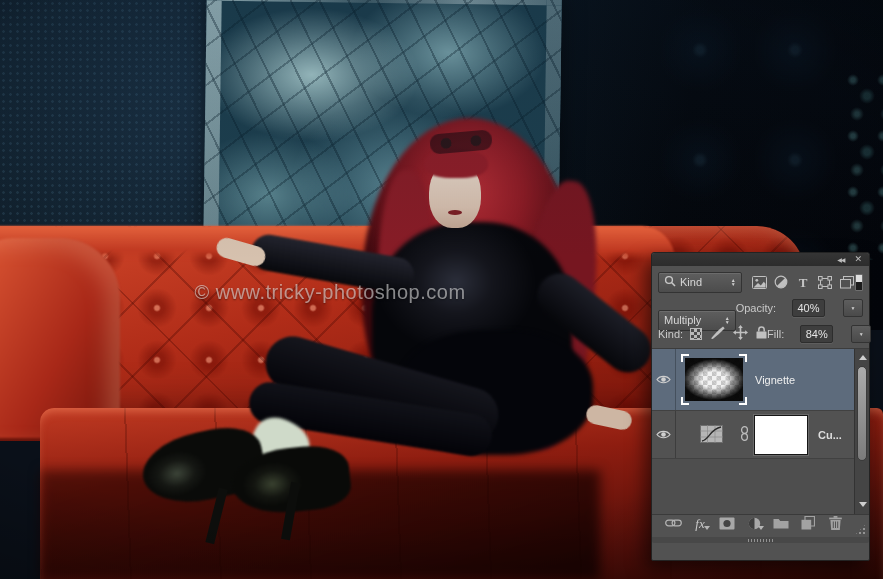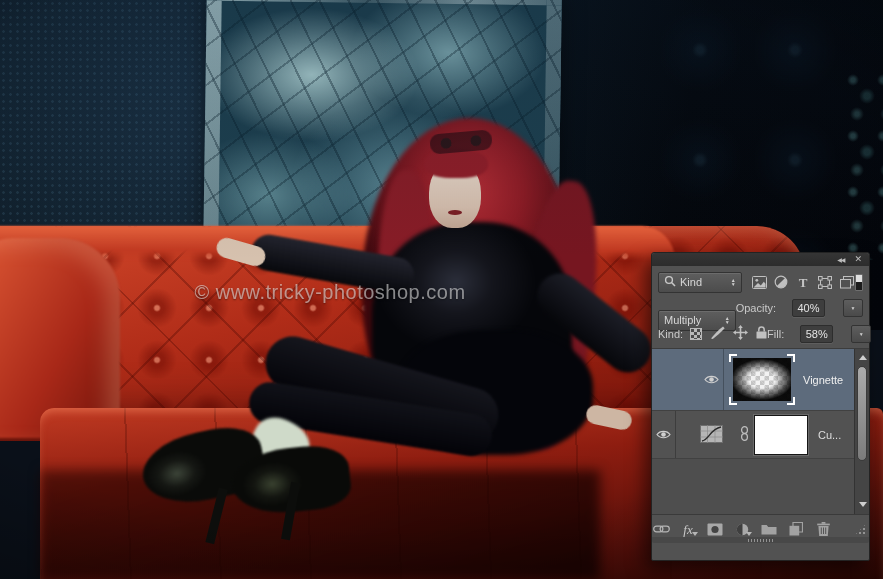--- a/index.html
+++ b/index.html
@@ -142,21 +142,21 @@
   .right-group { margin-left:auto; display:flex; align-items:center; gap:16px; }
   .lock-icons { display:flex; align-items:center; gap:8px; margin-left:7px; }
   .checker-lock { width:12px; height:12px; border:1px solid #b9b9b9;
     background-image:linear-gradient(45deg,#b9b9b9 25%,transparent 25% 75%,#b9b9b9 75%),
                      linear-gradient(45deg,#b9b9b9 25%,transparent 25% 75%,#b9b9b9 75%);
     background-size:6px 6px; background-position:0 0,3px 3px; background-color:#4c4c4c; }
 
   .layer-list { position:relative; height:166px; border-top:1px solid #3c3c3c; background:#4e4e4e; overflow:hidden; }
   .rows { position:absolute; left:0; top:0; right:15px; }
   .layer-row { display:flex; align-items:center; border-bottom:1px solid #414141; background:#525252; }
-  .layer-row.selected { background:#5d6b7c;padding-left:48px; }
+  .layer-row.selected { background:#5d6b7c; }
   .eye-cell { width:24px; align-self:stretch; display:flex; align-items:center; justify-content:center;
     border-right:1px solid rgba(0,0,0,.25); }
   .row-vignette { height:62px; }
   .row-small { height:48px; }
   .vig-wrap { position:relative; width:58px; height:43px; margin-left:9px; }
   .vig-thumb { width:100%; height:100%; background-color:#f2f2f2;
     background-image:linear-gradient(45deg,#c4c4c4 25%,transparent 25% 75%,#c4c4c4 75%),
                      linear-gradient(45deg,#c4c4c4 25%,transparent 25% 75%,#c4c4c4 75%);
     background-size:9px 9px; background-position:0 0,4.5px 4.5px; position:relative; }
   .vig-thumb::after { content:""; position:absolute; inset:0;
@@ -166,31 +166,31 @@
   .corner.tr { right:-4px; top:-4px; border-right-width:2px; border-top-width:2px; }
   .corner.bl { left:-4px; bottom:-4px; border-left-width:2px; border-bottom-width:2px; }
   .corner.br { right:-4px; bottom:-4px; border-right-width:2px; border-bottom-width:2px; }
   .layer-name { margin-left:12px; color:#efefef; }
   .adj-icon { margin-left:24px; }
   .grad-thumb { margin-left:24px; width:22px; height:17px; border:1px solid #9a9a9a;
     background:linear-gradient(90deg,#2e2e2e,#d6d6d6); }
   .chain { margin-left:17px; }
   .mask-thumb { margin-left:5px; width:54px; height:40px; background:#fff; border:1px solid #161616;
     box-shadow:0 0 0 1px #6a6a6a; }
-  .small-name { margin-left:10px; color:#dedede; }
+  .small-name { margin-left:10px; color:#dedede;font-weight:bold; }
   .scrollbar { position:absolute; right:0; top:0; width:15px; height:166px; background:#454545; border-left:1px solid #333; }
   .sb-arrow { position:absolute; left:0; width:15px; height:13px; display:flex; align-items:center; justify-content:center; }
   .sb-up { top:2px; } .sb-down { bottom:4px; }
   .tri-up { width:0; height:0; border-left:4px solid transparent; border-right:4px solid transparent; border-bottom:5px solid #cfcfcf; }
   .tri-down { width:0; height:0; border-left:4px solid transparent; border-right:4px solid transparent; border-top:5px solid #cfcfcf; }
   .sb-thumb { position:absolute; left:2px; top:17px; width:10px; height:95px; border-radius:5px;
     background:linear-gradient(180deg,#ababab,#7b7b7b); border:1px solid #3a3a3a; }
 
   .bottom-toolbar { position:relative; height:23px; border-top:1px solid #3a3a3a; background:#525252;
-    display:flex; align-items:flex-end; gap:9px; }
+    display:flex; align-items:flex-start; gap:9px; padding-left:12px; }
   .tb-icon { width:18px; height:16px; display:flex; align-items:center; justify-content:center; position:relative; }
   .fx-glyph { font-style:italic; font-family:"Liberation Serif", serif; font-size:13px; color:#c9c9c9; line-height:1; }
   .mini-arrow { position:absolute; right:-1px; bottom:1px; width:0; height:0;
     border-left:3px solid transparent; border-right:3px solid transparent; border-top:4px solid #b5b5b5; }
   .resize-grip { position:absolute; right:2px; bottom:1px; width:13px; height:13px;
     background-image:radial-gradient(#9a9a9a 1px, transparent 1.4px); background-size:4px 4px;
     clip-path:polygon(100% 0, 100% 100%, 0 100%); opacity:.9; }
   .bottom-strip { height:6px; background:#484848; border-radius:0 0 2px 2px; display:flex; align-items:center; justify-content:center; }
   .drag-dots { width:26px; height:3px;
     background-image:repeating-linear-gradient(90deg,#929292 0 1px, transparent 1px 3px); }
@@ -331,21 +331,21 @@
           </span>
           <span>
             <svg width="11" height="13" viewBox="0 0 11 13">
                 <rect x="0.5" y="5.5" width="10" height="7" rx="0.5" fill="#c0c0c0"></rect>
                 <path d="M2.8 5.5 V3.8 a2.7 2.7 0 0 1 5.4 0 V5.5" fill="none" stroke="#c0c0c0" stroke-width="1.5"></path>
               </svg>
           </span>
         </div>
         <div class="right-group">
           <span class="lbl">Fill:</span>
-          <span class="val-field">58%</span>
+          <span class="val-field">84%</span>
           <span class="arrow-btn">
               <span>▼</span>
             </span>
         </div>
       </div>
     </div>
 
     <div class="layer-list">
       <div class="rows">
 

